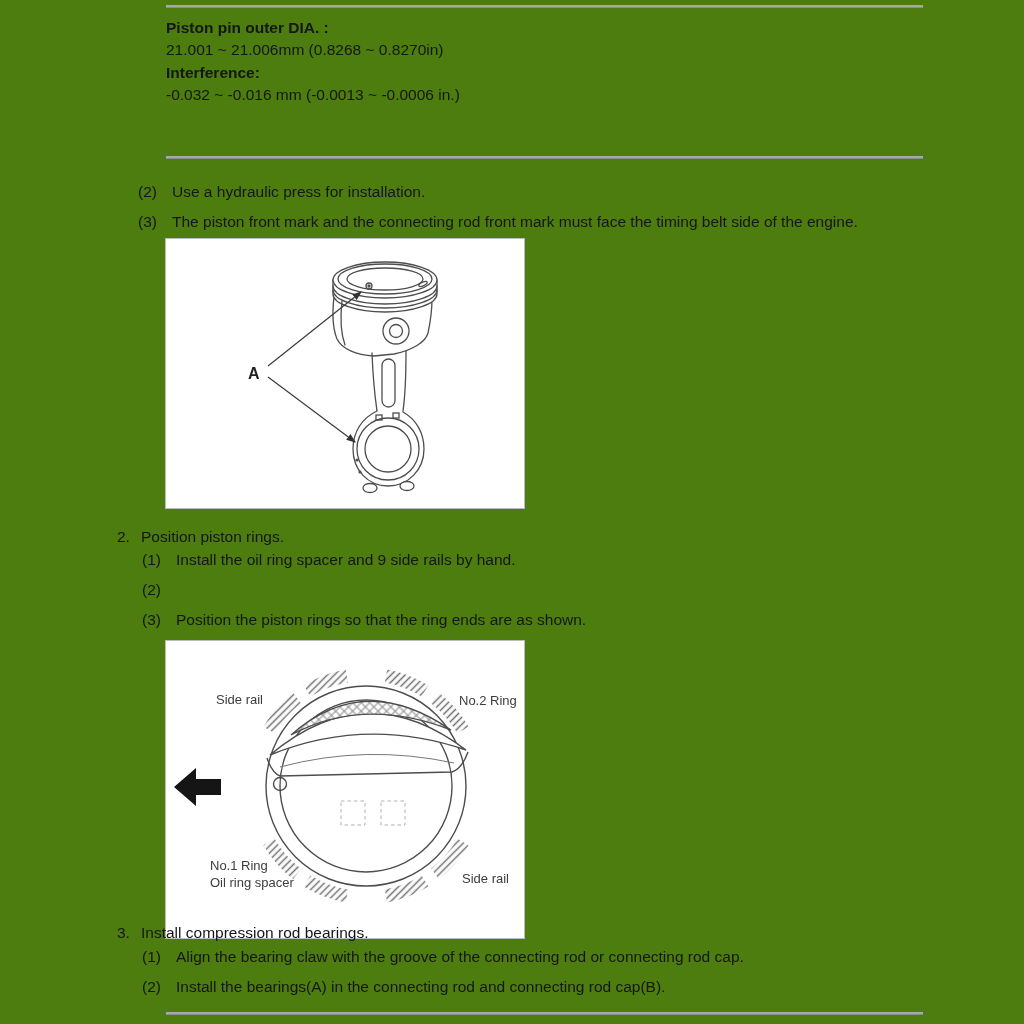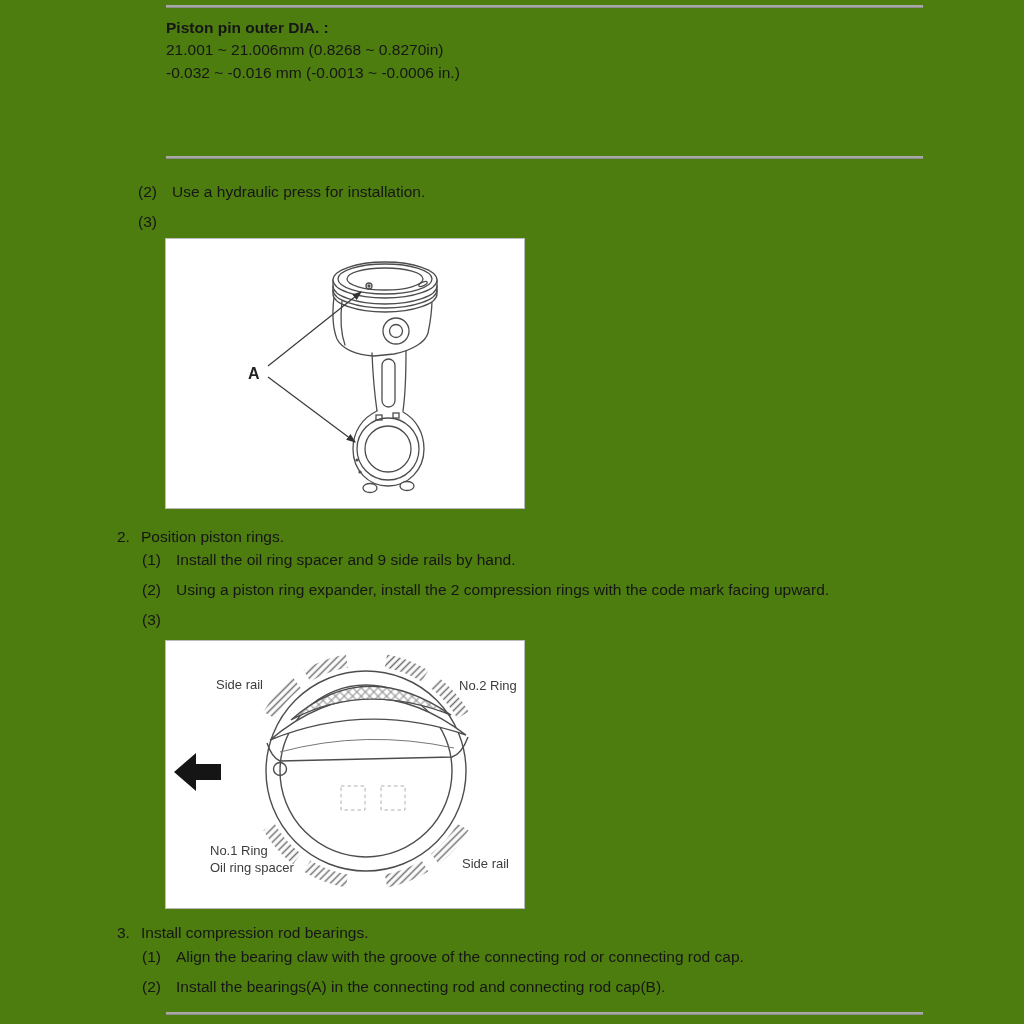--- a/index.html
+++ b/index.html
@@ -20,31 +20,33 @@
 </head>
 <body>
 
 <div class="page">
 
   <div class="rule" style="left:166px;top:5px;width:757px;"></div>
 
   <div class="spec">
     <div class="spec-label">Piston pin outer DIA. :</div>
     <div class="spec-value">21.001 ~ 21.006mm (0.8268 ~ 0.8270in)</div>
+    <div class="spec-label">Interference:</div>
     <div class="spec-value">-0.032 ~ -0.016 mm (-0.0013 ~ -0.0006 in.)</div>
   </div>
 
   <div class="rule" style="left:166px;top:156px;width:757px;"></div>
 
   <div class="step" style="left:138px;top:182px;">
     <span class="step-num">(2)</span>
     <span>Use a hydraulic press for installation.</span>
   </div>
   <div class="step" style="left:138px;top:212px;">
     <span class="step-num">(3)</span>
+    <span>The piston front mark and the connecting rod front mark must face the timing belt side of the engine.</span>
   </div>
 
   <div class="figure" style="top:238px;height:271px;">
     <svg viewBox="0 0 358 269">
       <defs>
         <marker id="ah1" markerWidth="9" markerHeight="8" refX="7" refY="3" orient="auto">
           <path d="M0,0 L8,3 L0,6 z" fill="#333"></path>
         </marker>
       </defs>
       <g fill="none" stroke="#4d4d4d" stroke-width="1.3" stroke-linecap="round">
@@ -94,27 +96,27 @@
   <div class="sect" style="left:117px;top:527px;">
     <span class="sect-num">2.</span>
     <span>Position piston rings.</span>
   </div>
   <div class="step" style="left:142px;top:550px;">
     <span class="step-num">(1)</span>
     <span>Install the oil ring spacer and 9 side rails by hand.</span>
   </div>
   <div class="step" style="left:142px;top:580px;">
     <span class="step-num">(2)</span>
-    <span>Using a piston ring expander, install the 2 compression rings with the code mark facing upward.</span>
   </div>
   <div class="step" style="left:142px;top:610px;">
     <span class="step-num">(3)</span>
+    <span>Position the piston rings so that the ring ends are as shown.</span>
   </div>
 
-  <div class="figure" style="top:640px;height:269px;">
+  <div class="figure" style="top:640px;height:299px;">
     <svg viewBox="0 0 358 267">
       <defs>
         <pattern id="hatch2" width="5" height="5" patternUnits="userSpaceOnUse" patternTransform="rotate(45)">
           <rect width="5" height="5" fill="#fff"></rect>
           <line x1="2.5" y1="0" x2="2.5" y2="5" stroke="#707070" stroke-width="1.5"></line>
         </pattern>
         <pattern id="xhatch2" width="6" height="6" patternUnits="userSpaceOnUse" patternTransform="rotate(45)">
           <rect width="6" height="6" fill="#fff"></rect>
           <path d="M3,0 V6 M0,3 H6" stroke="#8a8a8a" stroke-width="1"></path>
         </pattern>

